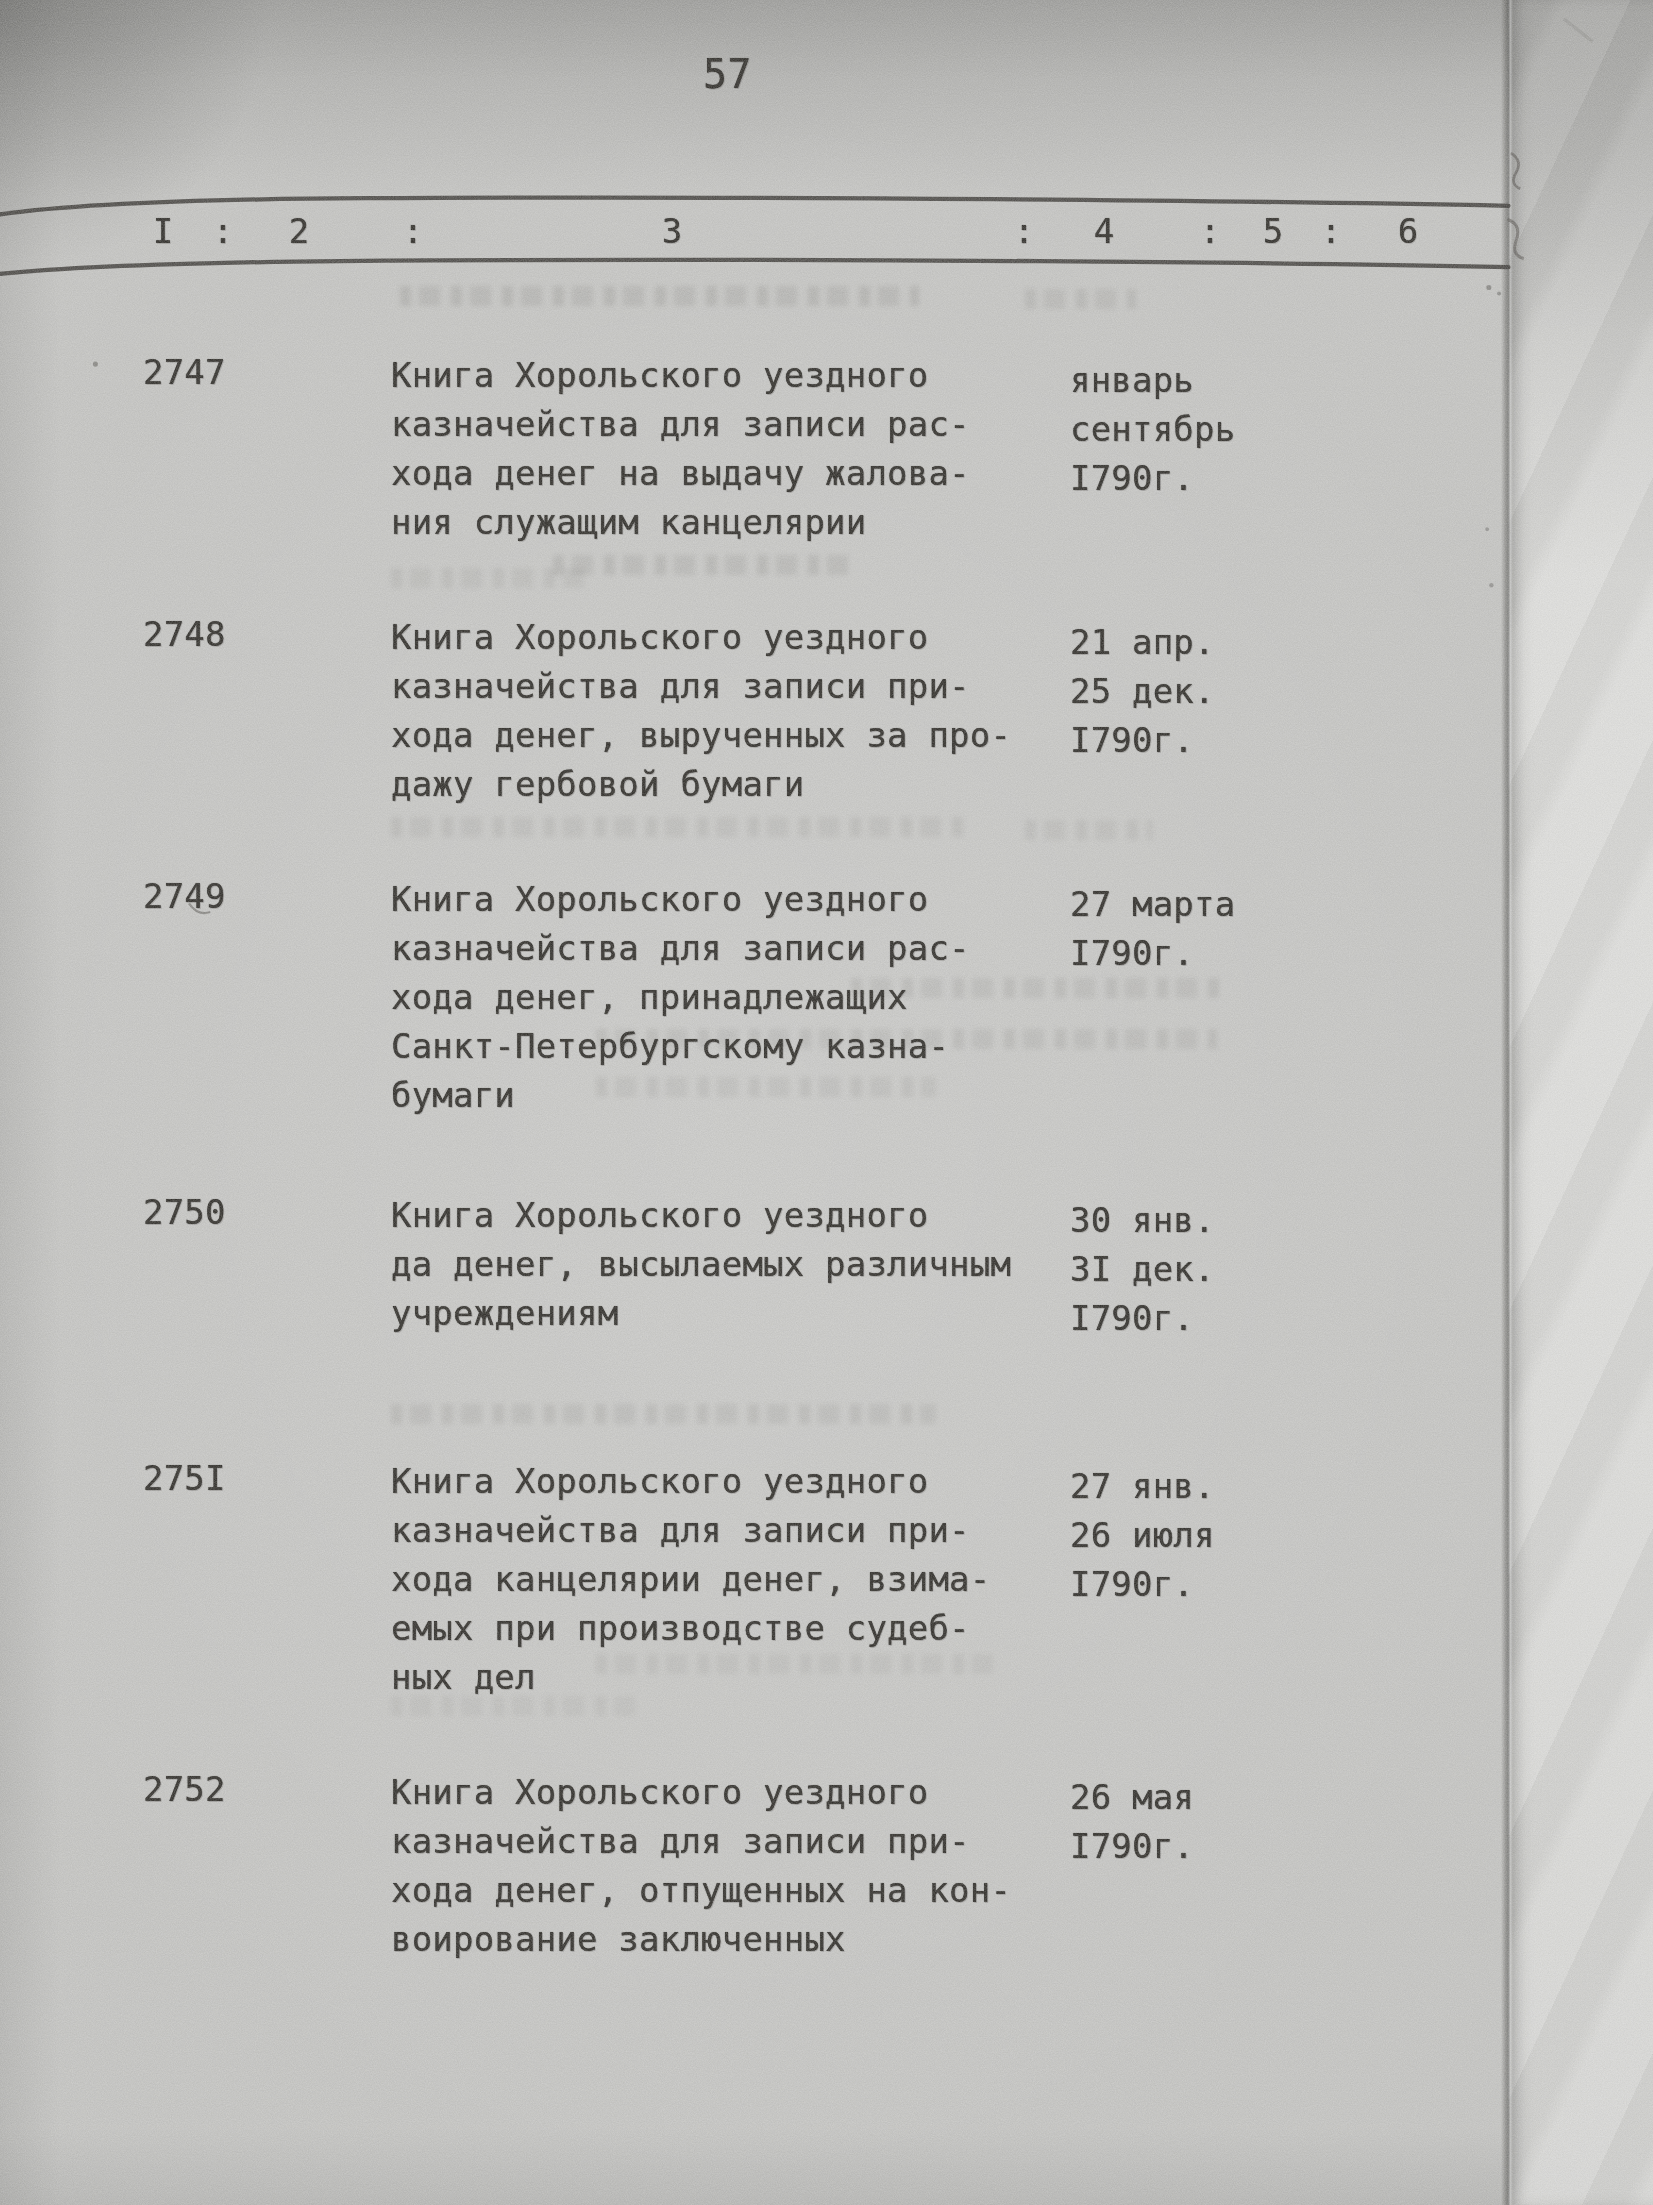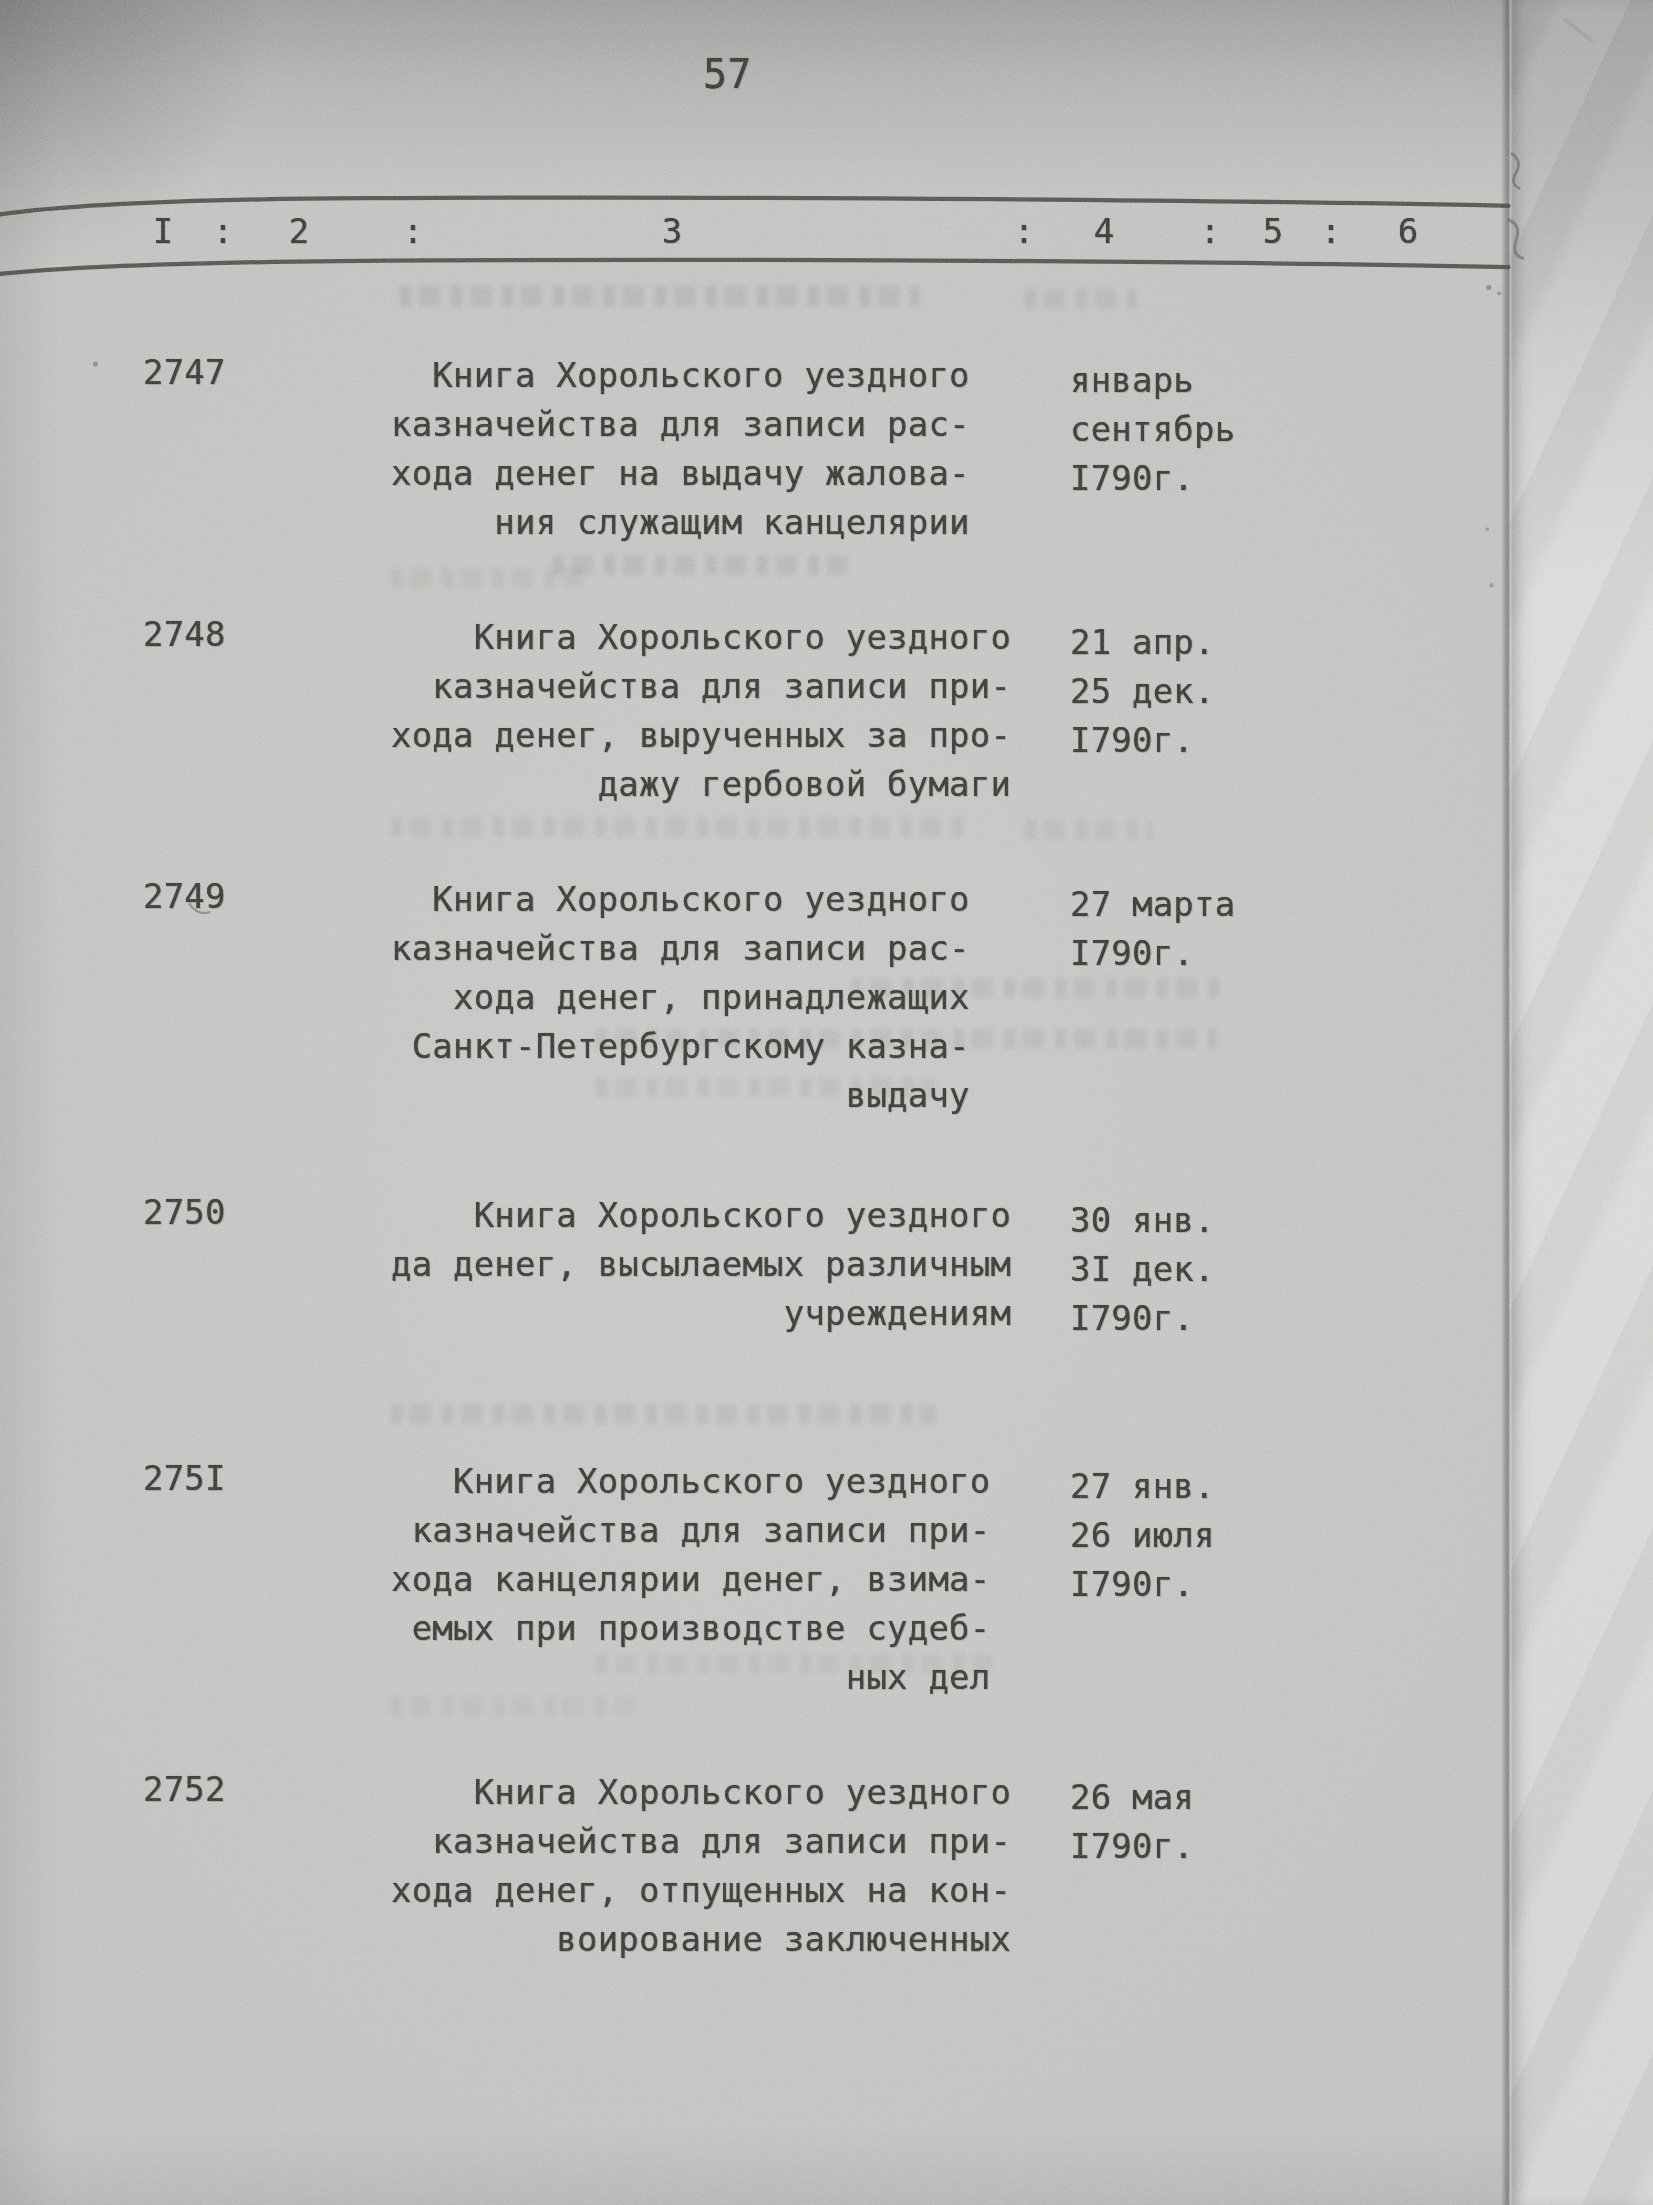--- a/index.html
+++ b/index.html
@@ -11,21 +11,21 @@
   
   .typed{
     position:absolute;color:#33312d;font-size:34px;line-height:49px;
     white-space:pre;letter-spacing:0.2px;
     text-shadow:0 0 0.9px rgba(48,46,42,.8),0.9px 0.5px 0 rgba(48,46,42,.18);
     filter:blur(0.3px);
   }
   .page-number{top:54px;left:703px;font-size:40px;line-height:40px;text-align:center;}
   .entry{position:absolute;left:0;width:1654px;height:0;}
   .entry-num{left:143px;top:-3.4px;text-align:center;}
-  .entry-desc{left:391px;top:0;text-align:right;}
+  .entry-desc{left:391px;top:0;}
   .entry-dates{left:1030px;top:5.1px;margin-left:40px;}
   .desc-line,.date-line{height:49px;}
   .hcell{position:absolute;top:213px;transform:translateX(-50%);font-size:34px;line-height:37px;}
   
   .rules-svg,.marks-svg{position:absolute;left:0;top:0;pointer-events:none;}
   
   .ghost{
     position:absolute;height:20.4px;pointer-events:none;
     background:repeating-linear-gradient(90deg,
       rgba(84,82,78,.9) 0px, rgba(84,82,78,.9) 11px,
@@ -126,21 +126,21 @@
         <div class="typed entry-desc"><div class="desc-line">Книга Хорольского уездного</div><div class="desc-line">казначейства для записи рас-</div><div class="desc-line">хода денег на выдачу жалова-</div><div class="desc-line">ния служащим канцелярии</div></div>
         <div class="typed entry-dates"><div class="date-line">январь</div><div class="date-line">сентябрь</div><div class="date-line">I790г.</div></div>
       </div>
       <div class="entry" style="top: 613px;">
         <div class="typed entry-num">2748</div>
         <div class="typed entry-desc"><div class="desc-line">Книга Хорольского уездного</div><div class="desc-line">казначейства для записи при-</div><div class="desc-line">хода денег, вырученных за про-</div><div class="desc-line">дажу гербовой бумаги</div></div>
         <div class="typed entry-dates"><div class="date-line">21 апр.</div><div class="date-line">25 дек.</div><div class="date-line">I790г.</div></div>
       </div>
       <div class="entry" style="top: 875px;">
         <div class="typed entry-num">2749</div>
-        <div class="typed entry-desc"><div class="desc-line">Книга Хорольского уездного</div><div class="desc-line">казначейства для записи рас-</div><div class="desc-line">хода денег, принадлежащих</div><div class="desc-line">Санкт-Петербургскому казна-</div><div class="desc-line">выдачу</div></div>
+        <div class="typed entry-desc"><div class="desc-line">Книга Хорольского уездного</div><div class="desc-line">казначейства для записи рас-</div><div class="desc-line">хода денег, принадлежащих</div><div class="desc-line">Санкт-Петербургскому казна-</div><div class="desc-line">бумаги</div></div>
         <div class="typed entry-dates"><div class="date-line">27 марта</div><div class="date-line">I790г.</div></div>
       </div>
       <div class="entry" style="top: 1191px;">
         <div class="typed entry-num">2750</div>
         <div class="typed entry-desc"><div class="desc-line">Книга Хорольского уездного</div><div class="desc-line">да денег, высылаемых различным</div><div class="desc-line">учреждениям</div></div>
         <div class="typed entry-dates"><div class="date-line">30 янв.</div><div class="date-line">3I дек.</div><div class="date-line">I790г.</div></div>
       </div>
       <div class="entry" style="top: 1457px;">
         <div class="typed entry-num">275I</div>
         <div class="typed entry-desc"><div class="desc-line">Книга Хорольского уездного</div><div class="desc-line">казначейства для записи при-</div><div class="desc-line">хода канцелярии денег, взима-</div><div class="desc-line">емых при производстве судеб-</div><div class="desc-line">ных дел</div></div>

